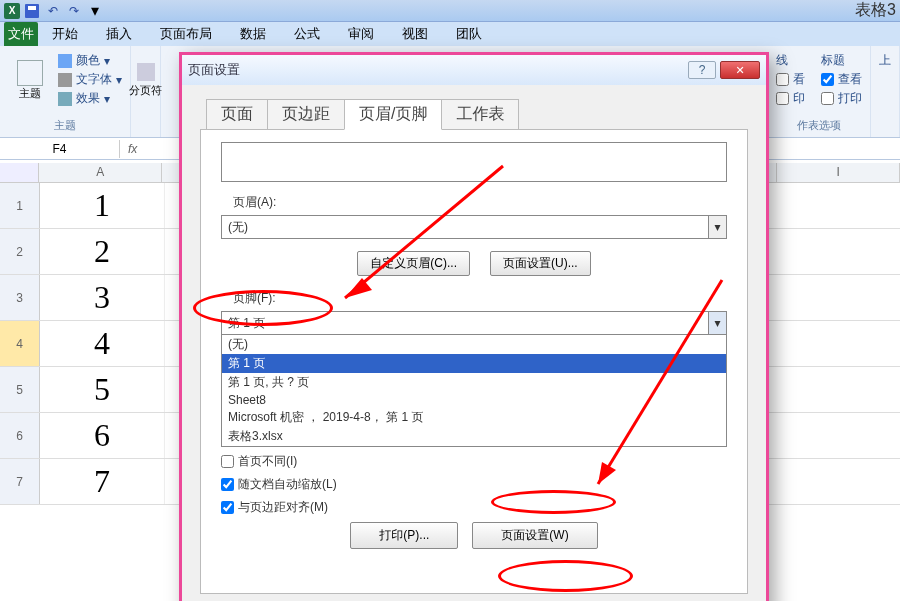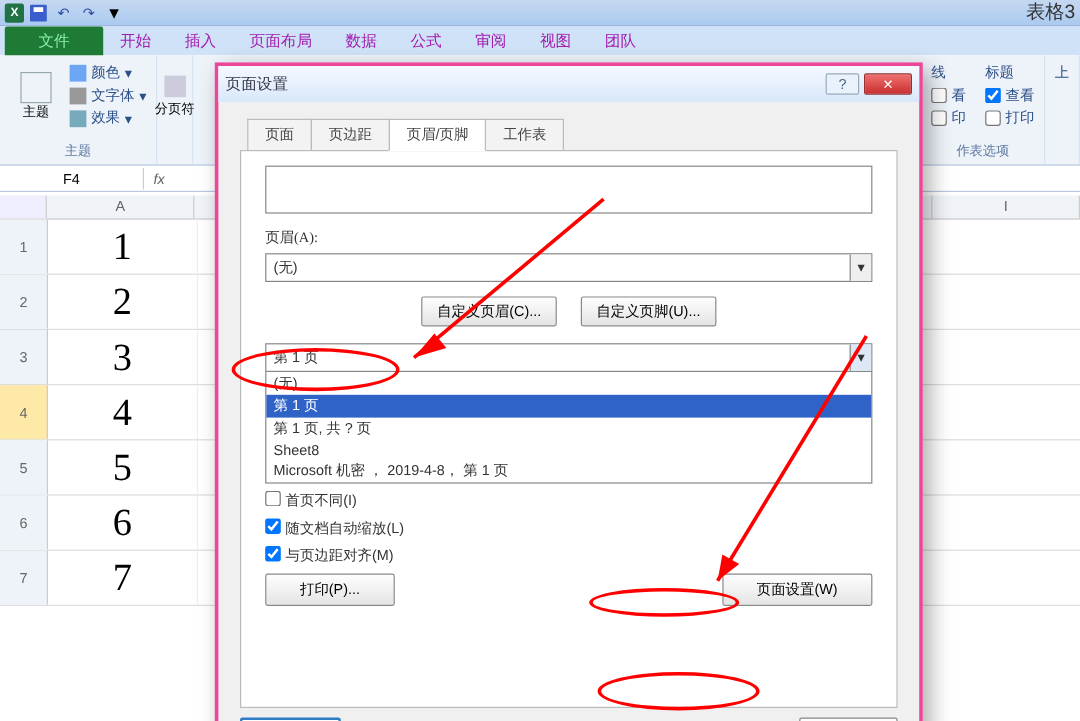--- a/index.html
+++ b/index.html
@@ -10,22 +10,22 @@
   .title-left { display: flex; align-items: center; gap: 3px; }
   .x-logo { width: 16px; height: 16px; background: #217346; border-radius: 2px; display:flex;align-items:center;justify-content:center;color:#fff;font-size:10px;font-weight:bold; }
   .qat-btn { width: 18px; height: 18px; display:flex;align-items:center;justify-content:center; }
   .qat-save { width:14px;height:14px;background:#3a5fcd;border-radius:1px;position:relative; }
   .qat-save::after{content:"";position:absolute;top:2px;left:3px;width:8px;height:4px;background:#fff;}
   .qat-undo, .qat-redo { font-size:12px;color:#2a4aa0; }
   .title-right { margin-left:auto; font-size:16px; color:#333; }
 
   
   .ribbon-tabs { height: 24px; background:#cfe2f8; display:flex; align-items:flex-end; padding-left:4px; }
-  .file-tab { background:#1e7a35; color:#86efac; padding:3px 28px; font-size:13px; border-radius:2px 2px 0 0;}
-  .rtab { padding:3px 14px; font-size:13px; color:#a21caf; cursor:pointer; }
+  .file-tab { background:#1e7a35; color:#ffffff; padding:3px 4px; font-size:13px; border-radius:2px 2px 0 0;}
+  .rtab { padding:3px 14px; font-size:13px; color:#000000; cursor:pointer; }
 
   
   .ribbon { height: 92px; background:#eef3fa; border-bottom:1px solid #b7c8e0; display:flex; }
   .rgroup { padding:4px 8px; display:flex; flex-direction:column; align-items:center; position:relative; border-right:1px solid #d8e3f2; }
   .rgroup-label { font-size:11px; color:#5b789e; margin-top:auto; }
   .rgroup .rows { display:flex; gap:6px; }
   .big-btn { display:flex; flex-direction:column; align-items:center; justify-content:center; width:44px; height:60px; font-size:11px; }
   .swatch { width:18px;height:18px;margin-bottom:2px;}
   .aa-swatch{position:relative;width:26px;height:26px;border:1px solid #9aa;}
   .small-row{display:flex;align-items:center;gap:4px;font-size:12px;color:#2b4f88;margin:2px 0;}
@@ -54,45 +54,45 @@
     position:absolute; left:179px; top:52px; width:590px; height:562px;
     background:#f0f0f0; border:3px solid #ec4899; box-shadow:6px 6px 18px rgba(0,0,0,.35);
   }
   .dlg-title{height:30px;background:linear-gradient(#f5f9ff,#d9e8fb);display:flex;align-items:center;padding:0 6px;font-size:13px;color:#334;}
   .dlg-title .spacer{flex:1;}
   .help-btn{width:28px;height:18px;border:1px solid #9ab;background:#e9f1fb;display:flex;align-items:center;justify-content:center;border-radius:2px;margin-right:4px;font-size:12px;color:#468;}
   .close-btn{width:40px;height:18px;background:linear-gradient(#f07070,#c93030);border:1px solid #963030;border-radius:2px;display:flex;align-items:center;justify-content:center;color:#fff;font-size:11px;}
 
   .dlg-body{position:relative;padding:10px 18px 14px;}
   .dlg-tabs{display:flex;margin:4px 0 0 6px;}
-  .dtab{padding:4px 14px;font-size:12px;border:1px solid #bbb;border-bottom:none;background:#f3f3f3;color:#444;margin-right:-1px;}
+  .dtab{padding:4px 14px;font-size:16px;border:1px solid #bbb;border-bottom:none;background:#f3f3f3;color:#444;margin-right:-1px;}
   .dtab.active{background:#fff;border-bottom:1px solid #fff;position:relative;z-index:2;}
   .dlg-panel{background:#fff;border:1px solid #bbb;margin-top:-1px;min-height:465px;padding:12px 20px;position:relative;font-size:12px;color:#333;}
   
   .hrbox{height:40px;border:1px solid #888;margin-bottom:12px;}
-  .lbl{margin:6px 0 4px;font-family:Liberation Serif, serif;}
+  .lbl{margin:6px 12px 4px;}
   .combo{display:flex;align-items:center;border:1px solid #888;height:24px;background:#fff;justify-content:space-between;}
   .combo span{padding:0 6px;}
   .combo .dd{width:18px;height:22px;border-left:1px solid #888;background:#efefef;display:flex;align-items:center;justify-content:center;}
   .btn-row{display:flex;gap:20px;justify-content:center;margin:12px 0 14px;}
   .btn{border:1px solid #888;background:linear-gradient(#fefefe,#e4e4e4);padding:3px 12px;font-size:12px;border-radius:2px;}
   .btn.primary{border:2px solid #2f7cc4;}
 
   .footer-combo{border:1px solid #888;height:24px;background:#fff;display:flex;align-items:center;justify-content:space-between;position:relative;}
   .footer-combo > span{padding:0 6px;}
   .footer-combo .dd{width:18px;height:22px;border-left:1px solid #888;background:#dde7f5;display:flex;align-items:center;justify-content:center;}
 
   .options-pop{border:1px solid #888;border-top:1px solid #888;background:#fff;margin-top:-1px;}
   .opt{padding:1px 6px;font-size:12px;}
   .opt.sel{background:#2f63c8;color:#fff;}
 
-  .chk-row{margin:6px 0;font-size:12px;display:flex;gap:4px;}
+  .chk-row{margin:6px 0;font-size:12px;display:flex;align-items:center;gap:4px;}
   .chk-row input{width:13px;height:13px;}
 
-  .dlg-foot{display:flex;justify-content:space-between;gap:14px;margin-top:8px;}
+  .dlg-foot{display:flex;justify-content:center;gap:14px;margin-top:8px;}
   .dlg-foot .btn{padding:4px 28px;}
 
   
   .ann{position:absolute;pointer-events:none;}
   .oval{border:3px solid #f00;border-radius:50%;}
   svg.arrow{position:absolute;overflow:visible;}
   svg.arrow line{stroke:#f00;stroke-width:3;}
   svg.arrow polygon{fill:#f00;}
 </style>
 </head>
@@ -264,33 +264,35 @@
       <div class="hrbox"></div>
 
       <div class="lbl">页眉(A):</div>
       <div class="combo">
         <span>(无)</span>
         <div class="dd">▾</div>
       </div>
 
       <div class="btn-row">
         <button class="btn">自定义页眉(C)...</button>
-        <button class="btn">自定义页脚(U)...</button>
-      </div>
-
+        <button class="btn">页面设置(U)...</button>
+      </div>
+
+      <div class="lbl">页脚(F):</div>
       <div class="footer-combo">
         <span>第 1 页</span>
         <div class="dd">▾</div>
       </div>
       <div class="options-pop">
         <div class="opt">(无)</div>
         <div class="opt sel">第 1 页</div>
         <div class="opt">第 1 页, 共 ? 页</div>
         <div class="opt">Sheet8</div>
         <div class="opt">Microsoft 机密 ， 2019-4-8，  第 1 页</div>
+        <div class="opt">表格3.xlsx</div>
       </div>
 
       <div class="chk-row">
         <input type="checkbox" style="">
         <span>首页不同(I)</span>
       </div>
       <div class="chk-row">
         <input type="checkbox" checked="" style="">
         <span>随文档自动缩放(L)</span>
       </div>

